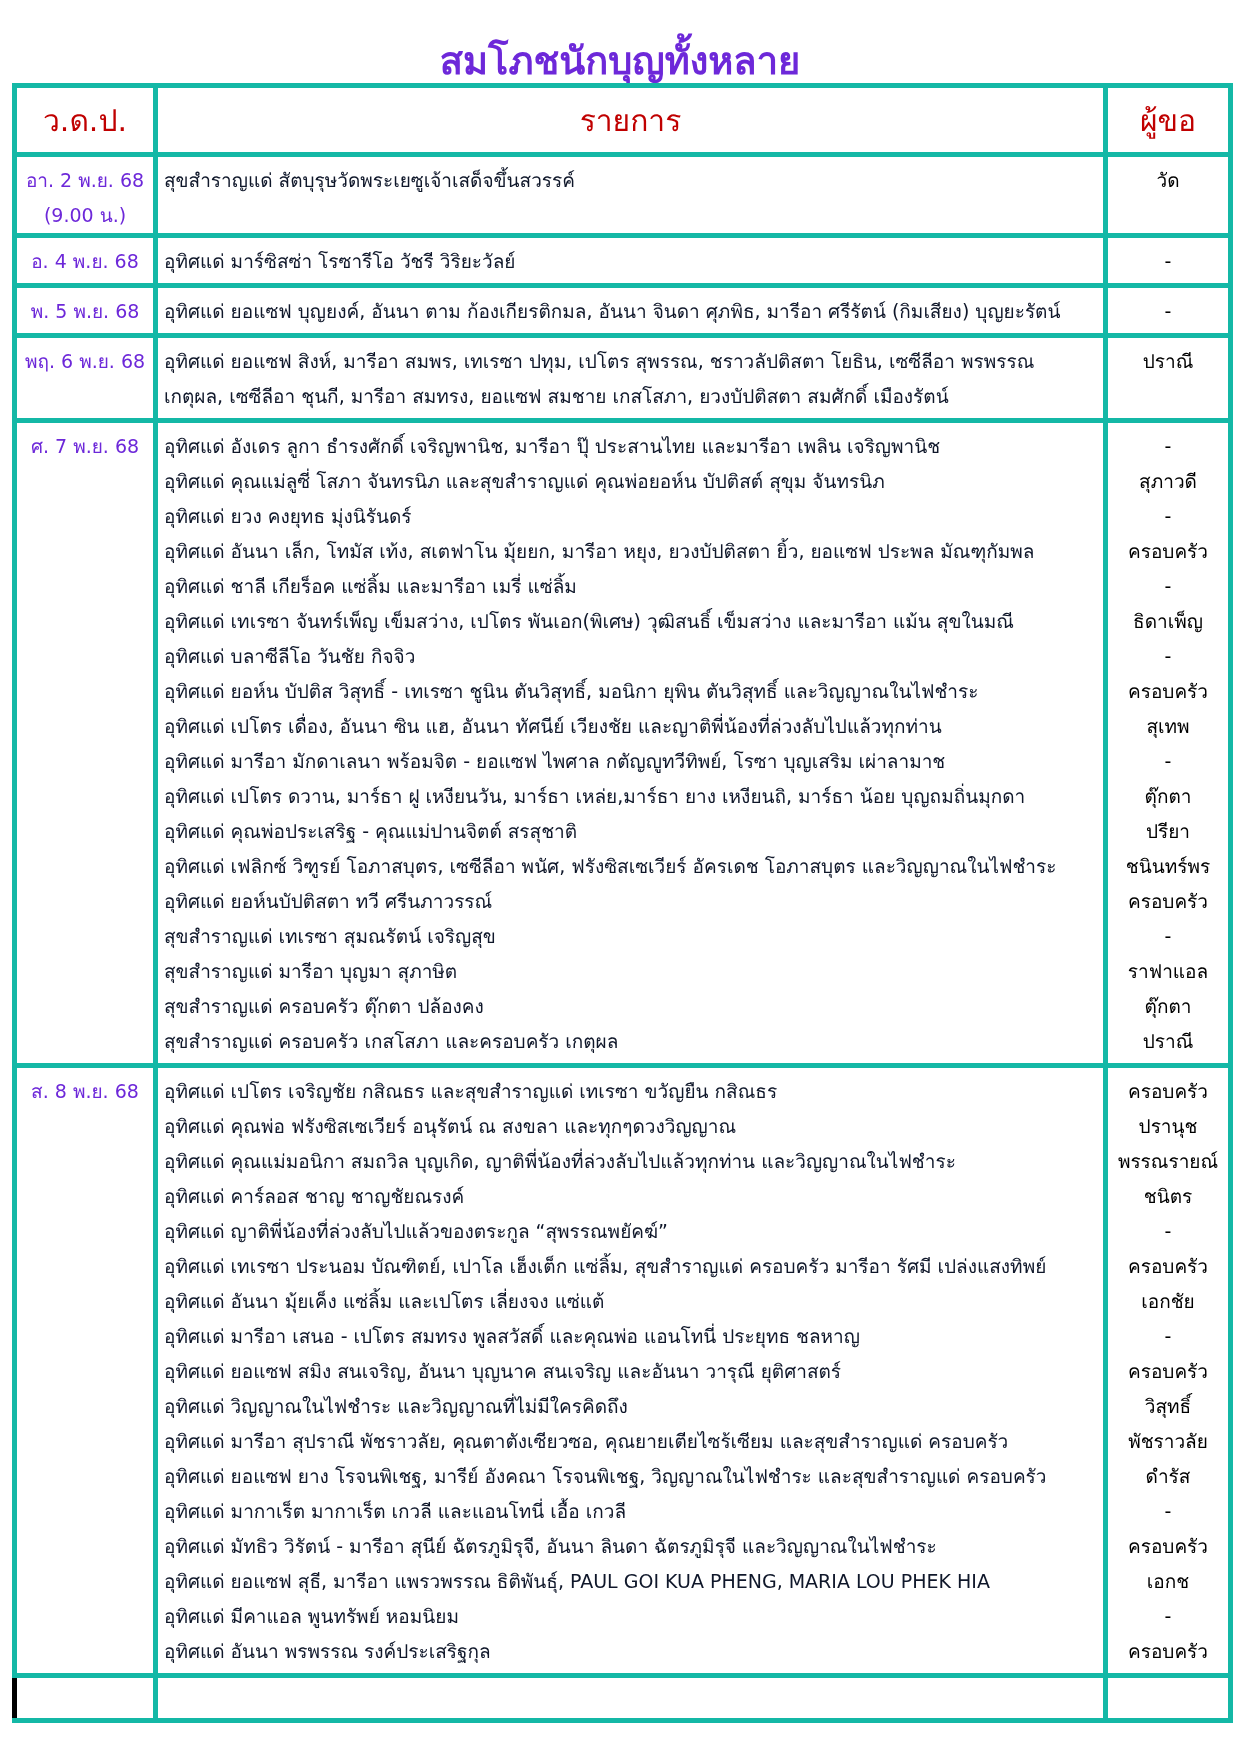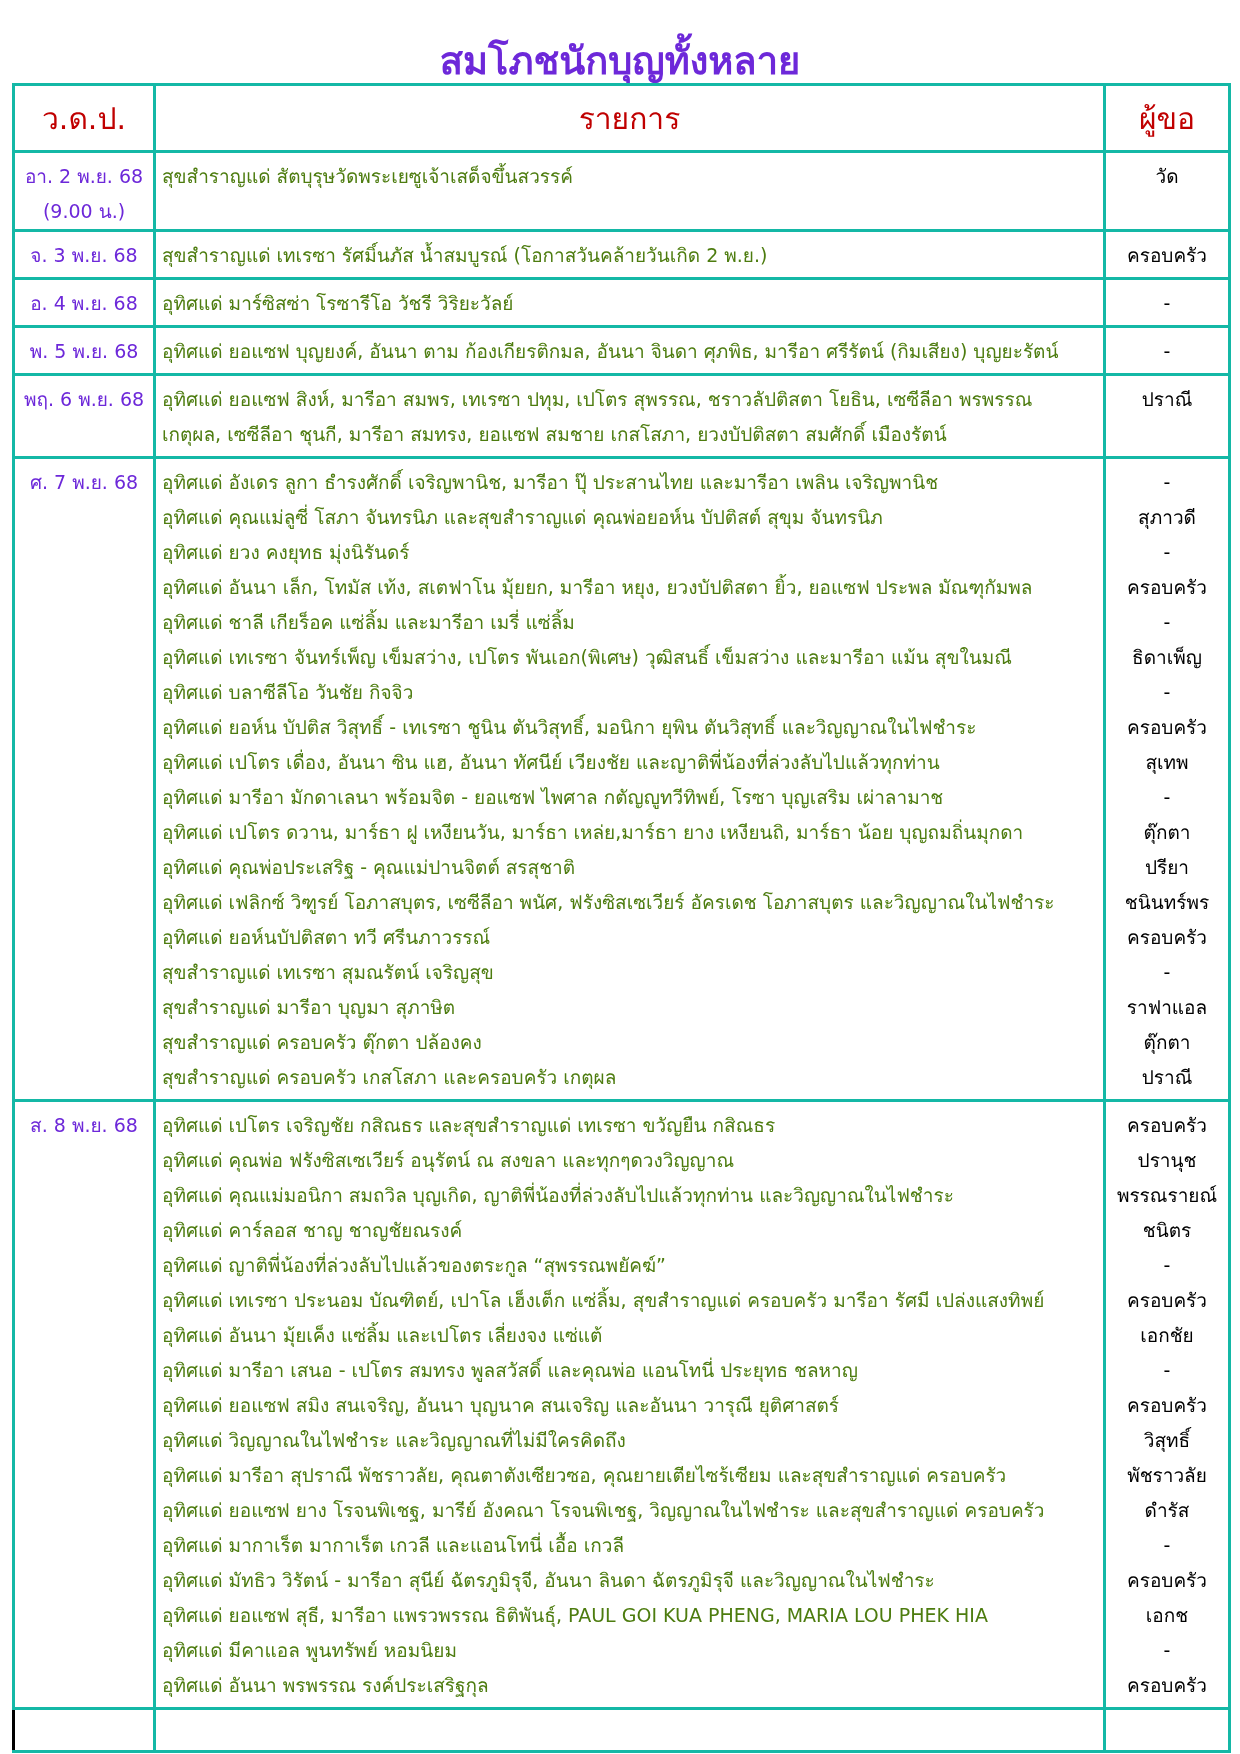--- a/index.html
+++ b/index.html
@@ -2,27 +2,27 @@
 <html><head>
 <meta charset="utf-8">
 <style>
   html, body { margin: 0; padding: 0; background: #ffffff; }
   body { width: 1240px; height: 1754px; position: relative; overflow: hidden;
          font-family: "DejaVu Sans", "Liberation Sans", sans-serif; }
   .title { position: absolute; left: 0; top: 36px; width: 1240px; text-align: center;
            color: #6d28d9; font-size: 38px; font-weight: bold; line-height: 50px; }
   table.sched { position: absolute; left: 12px; top: 83px; width: 1216px;
                 border-collapse: collapse; table-layout: fixed; }
-  table.sched td, table.sched th { border: 3px solid #14b8a6; vertical-align: top; padding: 0; }
+  table.sched td, table.sched th { border: 5px solid #14b8a6; vertical-align: top; padding: 0; }
   col.c-date { width: 141px; }
   col.c-list { width: 950px; }
   col.c-req  { width: 125px; }
   th { height: 64px; color: #c00000; font-size: 30px; font-weight: normal; text-align: center; vertical-align: middle !important; }
   .date { color: #6d28d9; font-size: 19px; line-height: 35px; text-align: center; padding-top: 6px !important; white-space: nowrap; }
-  .items { color: #4d7c0f; font-size: 19px; line-height: 35px; padding: 6px 6px 4px 6px !important; }
+  .items { color: #0f172a; font-size: 19px; line-height: 35px; padding: 6px 6px 4px 6px !important; }
   .reqs  { color: #000000; font-size: 19px; line-height: 35px; text-align: center; padding-top: 6px !important; }
   .line { white-space: nowrap; overflow: hidden; height: 35px; }
   .req-line { height: 35px; white-space: nowrap; }
   tr.r-empty td { height: 40px; }
   tr.r-empty td:first-child { border-left-color: #000; }
 </style>
 </head>
 <body>
 
 <div class="title">สมโภชนักบุญทั้งหลาย</div>
@@ -44,31 +44,20 @@
       <tr>
         <td class="date">
           <div>อา. 2 พ.ย. 68</div>
           <div>(9.00 น.)</div>
         </td>
         <td class="items">
           <div class="line">สุขสำราญแด่ สัตบุรุษวัดพระเยซูเจ้าเสด็จขึ้นสวรรค์</div>
         </td>
         <td class="reqs">
           <div class="req-line">วัด</div>
-        </td>
-      </tr>
-      <tr>
-        <td class="date">
-          <div>จ. 3 พ.ย. 68</div>
-        </td>
-        <td class="items">
-          <div class="line">สุขสำราญแด่ เทเรซา รัศมิ์นภัส น้ำสมบูรณ์ (โอกาสวันคล้ายวันเกิด 2 พ.ย.)</div>
-        </td>
-        <td class="reqs">
-          <div class="req-line">ครอบครัว</div>
         </td>
       </tr>
       <tr>
         <td class="date">
           <div>อ. 4 พ.ย. 68</div>
         </td>
         <td class="items">
           <div class="line">อุทิศแด่ มาร์ซิสซ่า โรซารีโอ วัชรี วิริยะวัลย์</div>
         </td>
         <td class="reqs">

